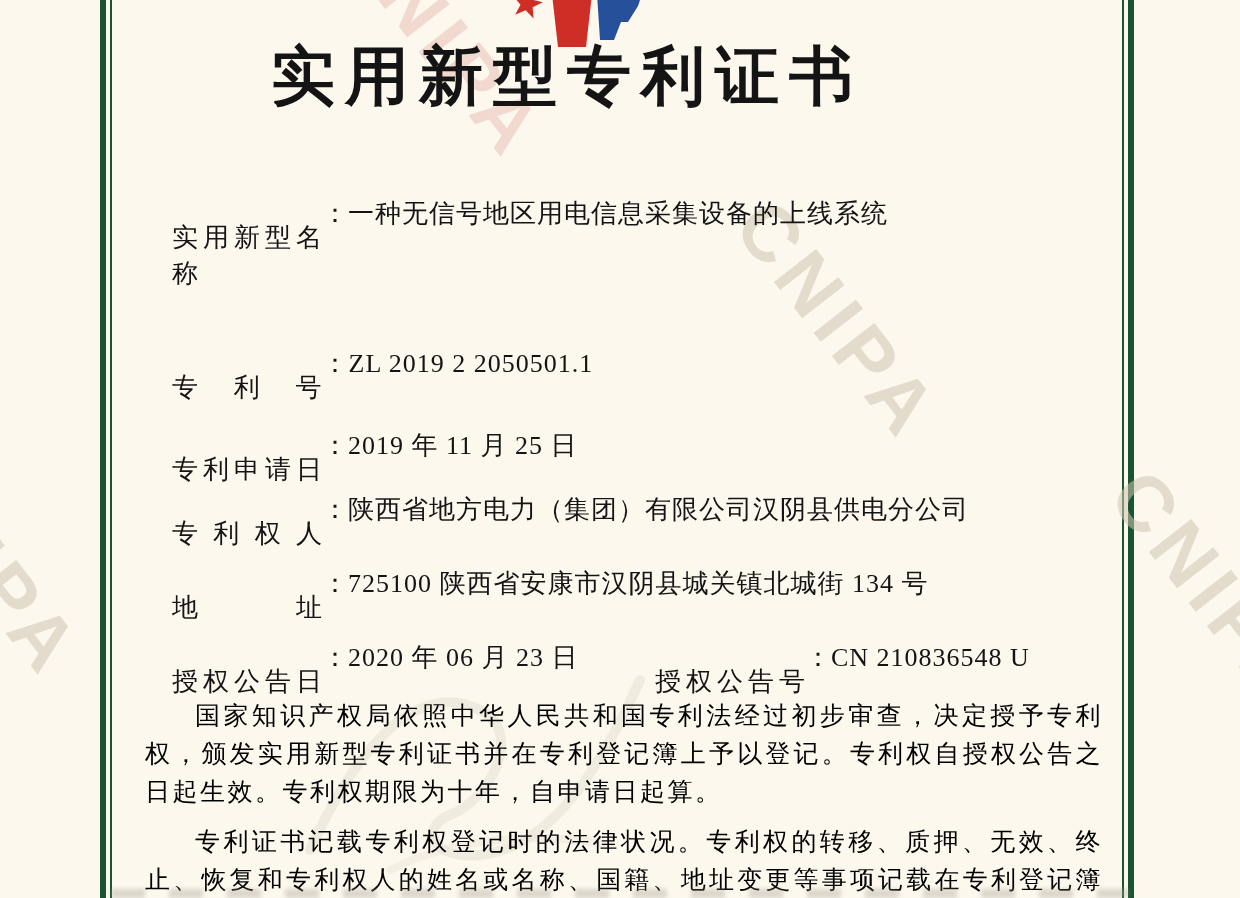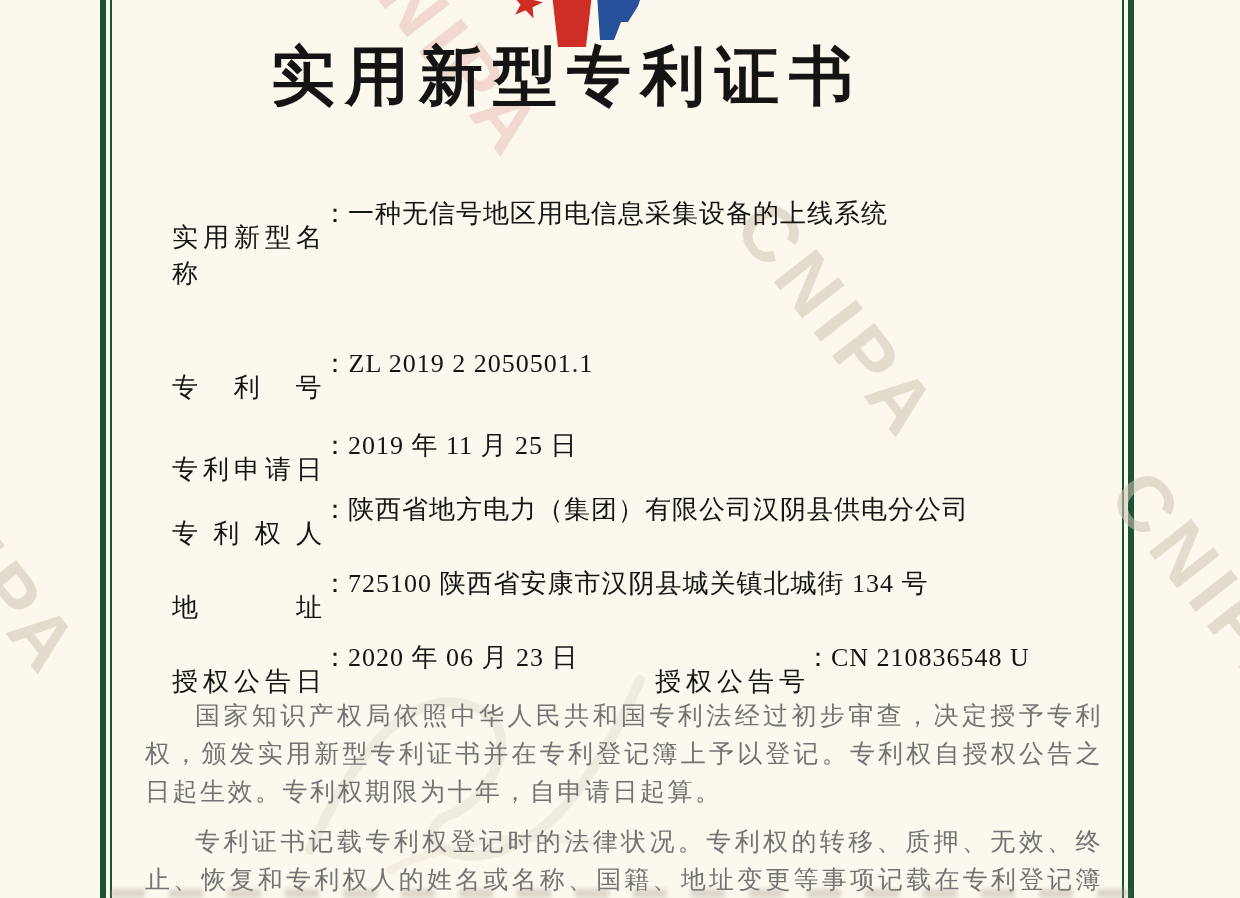--- a/index.html
+++ b/index.html
@@ -63,21 +63,21 @@
   .fvalue{
     display:inline-block;vertical-align:top;
     max-width:760px;letter-spacing:1px;
   }
   .fvalue.multiline{white-space:pre-line;}
   .grant-no-field{position:absolute;left:483px;top:0;white-space:nowrap;}
   
   .body-text{position:absolute;left:145px;top:697px;width:958px;}
   .body-text p{
     margin:0;font-size:25px;line-height:38px;letter-spacing:2.5px;
-    text-align:justify;text-indent:2em;color:#737373;
+    text-align:justify;text-indent:2em;color:#000000;
   }
   .body-text p + p{margin-top:12px;}
 </style>
 </head>
 <body>
 
 <div class="page">
 
   <div class="frame-line fl-left-outer"></div>
   <div class="frame-line fl-left-inner"></div>

